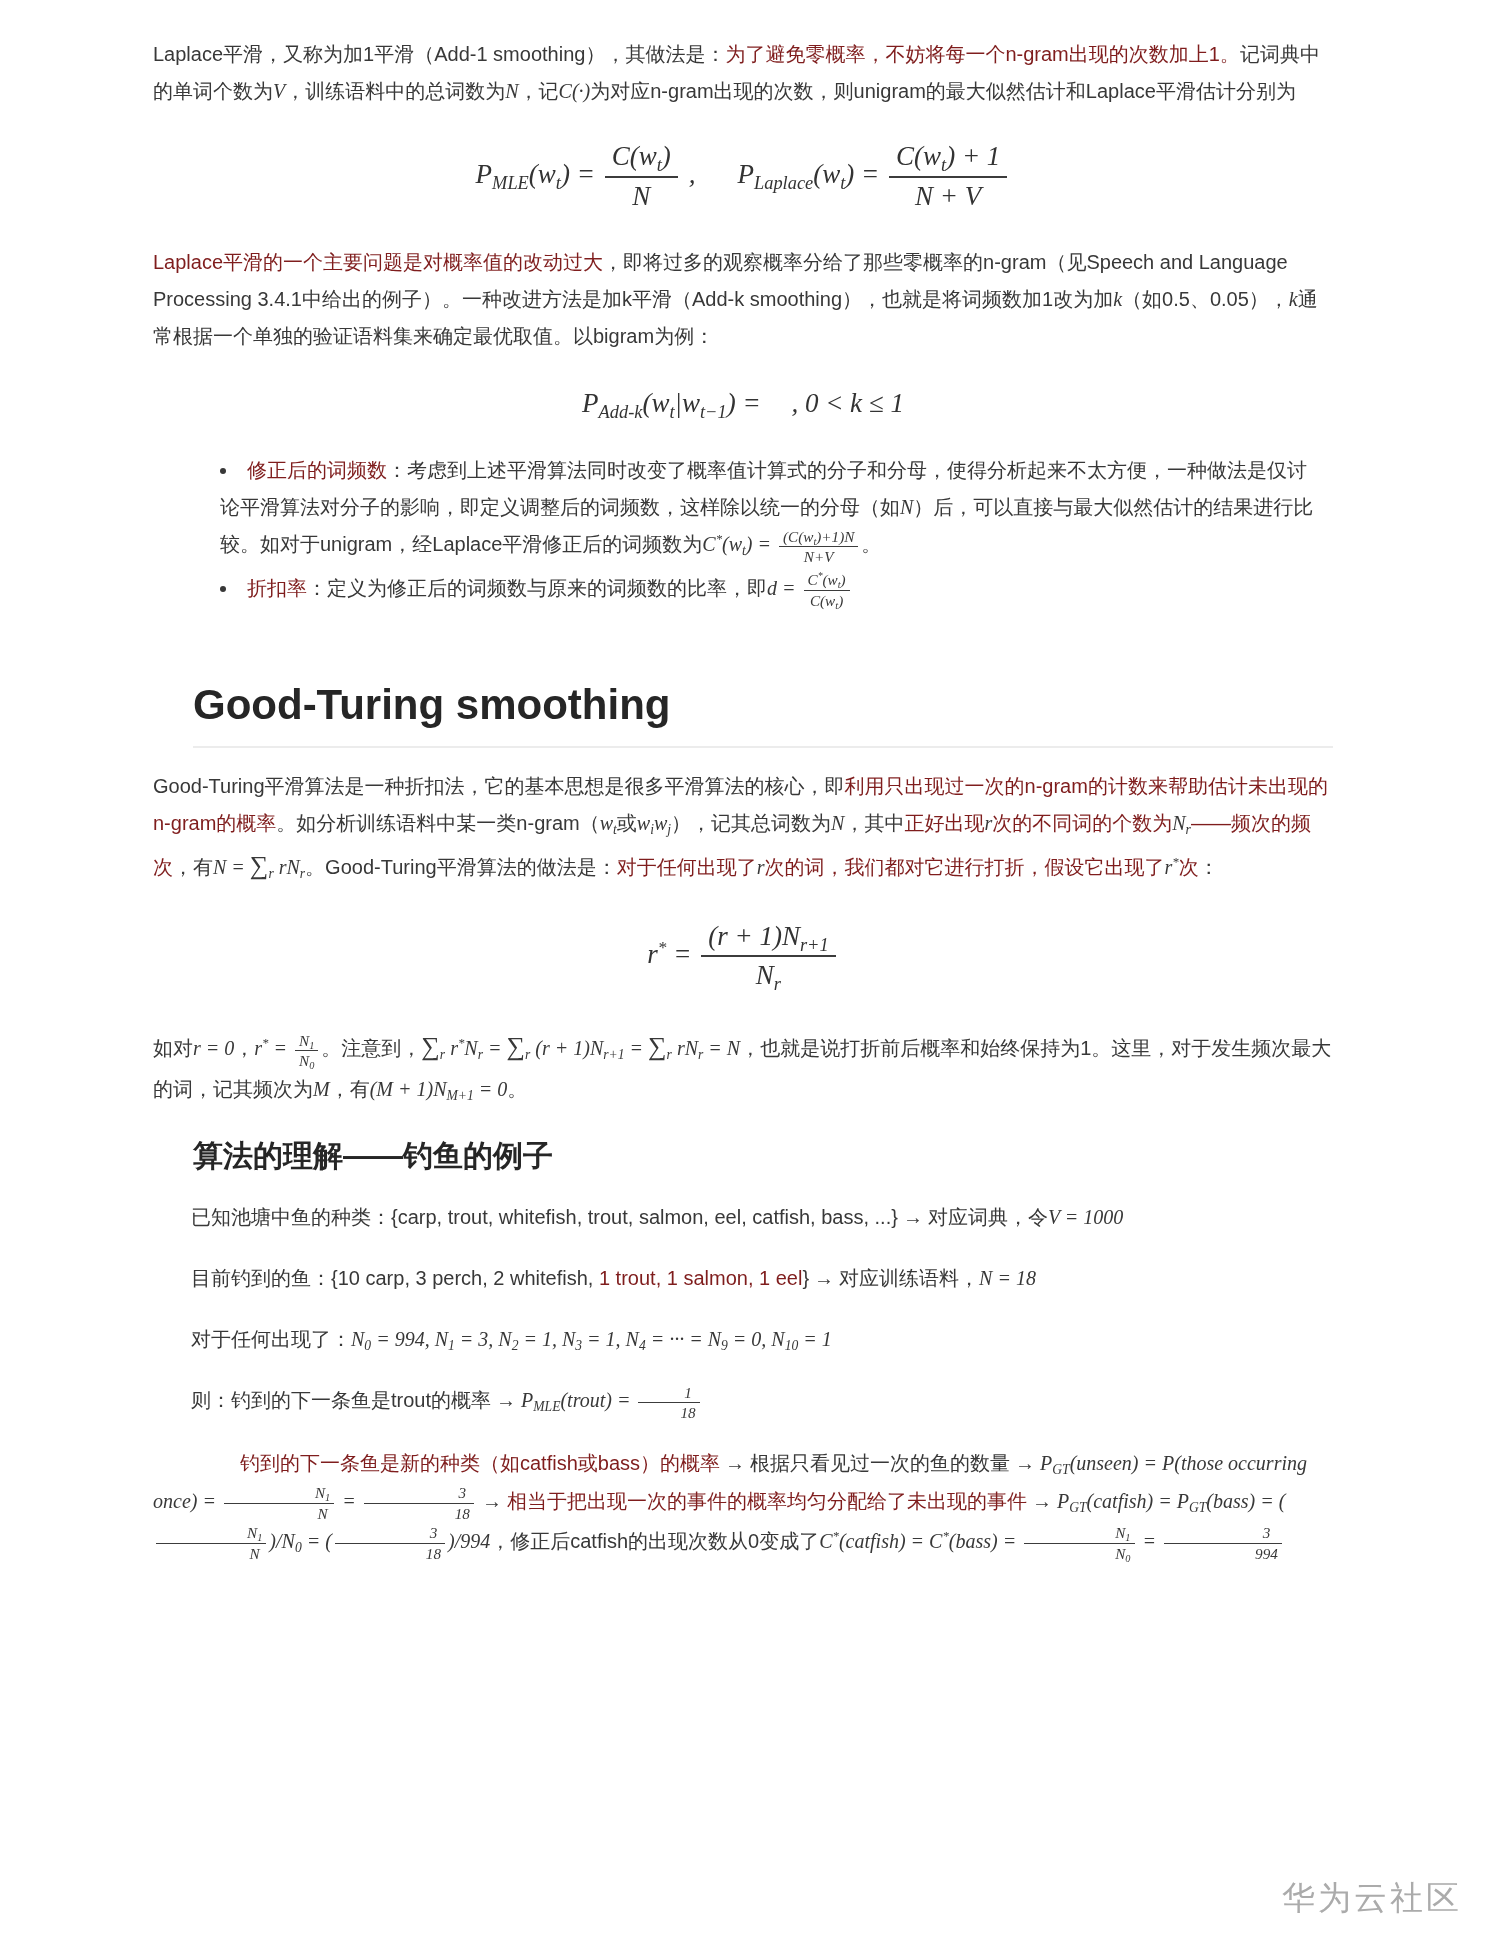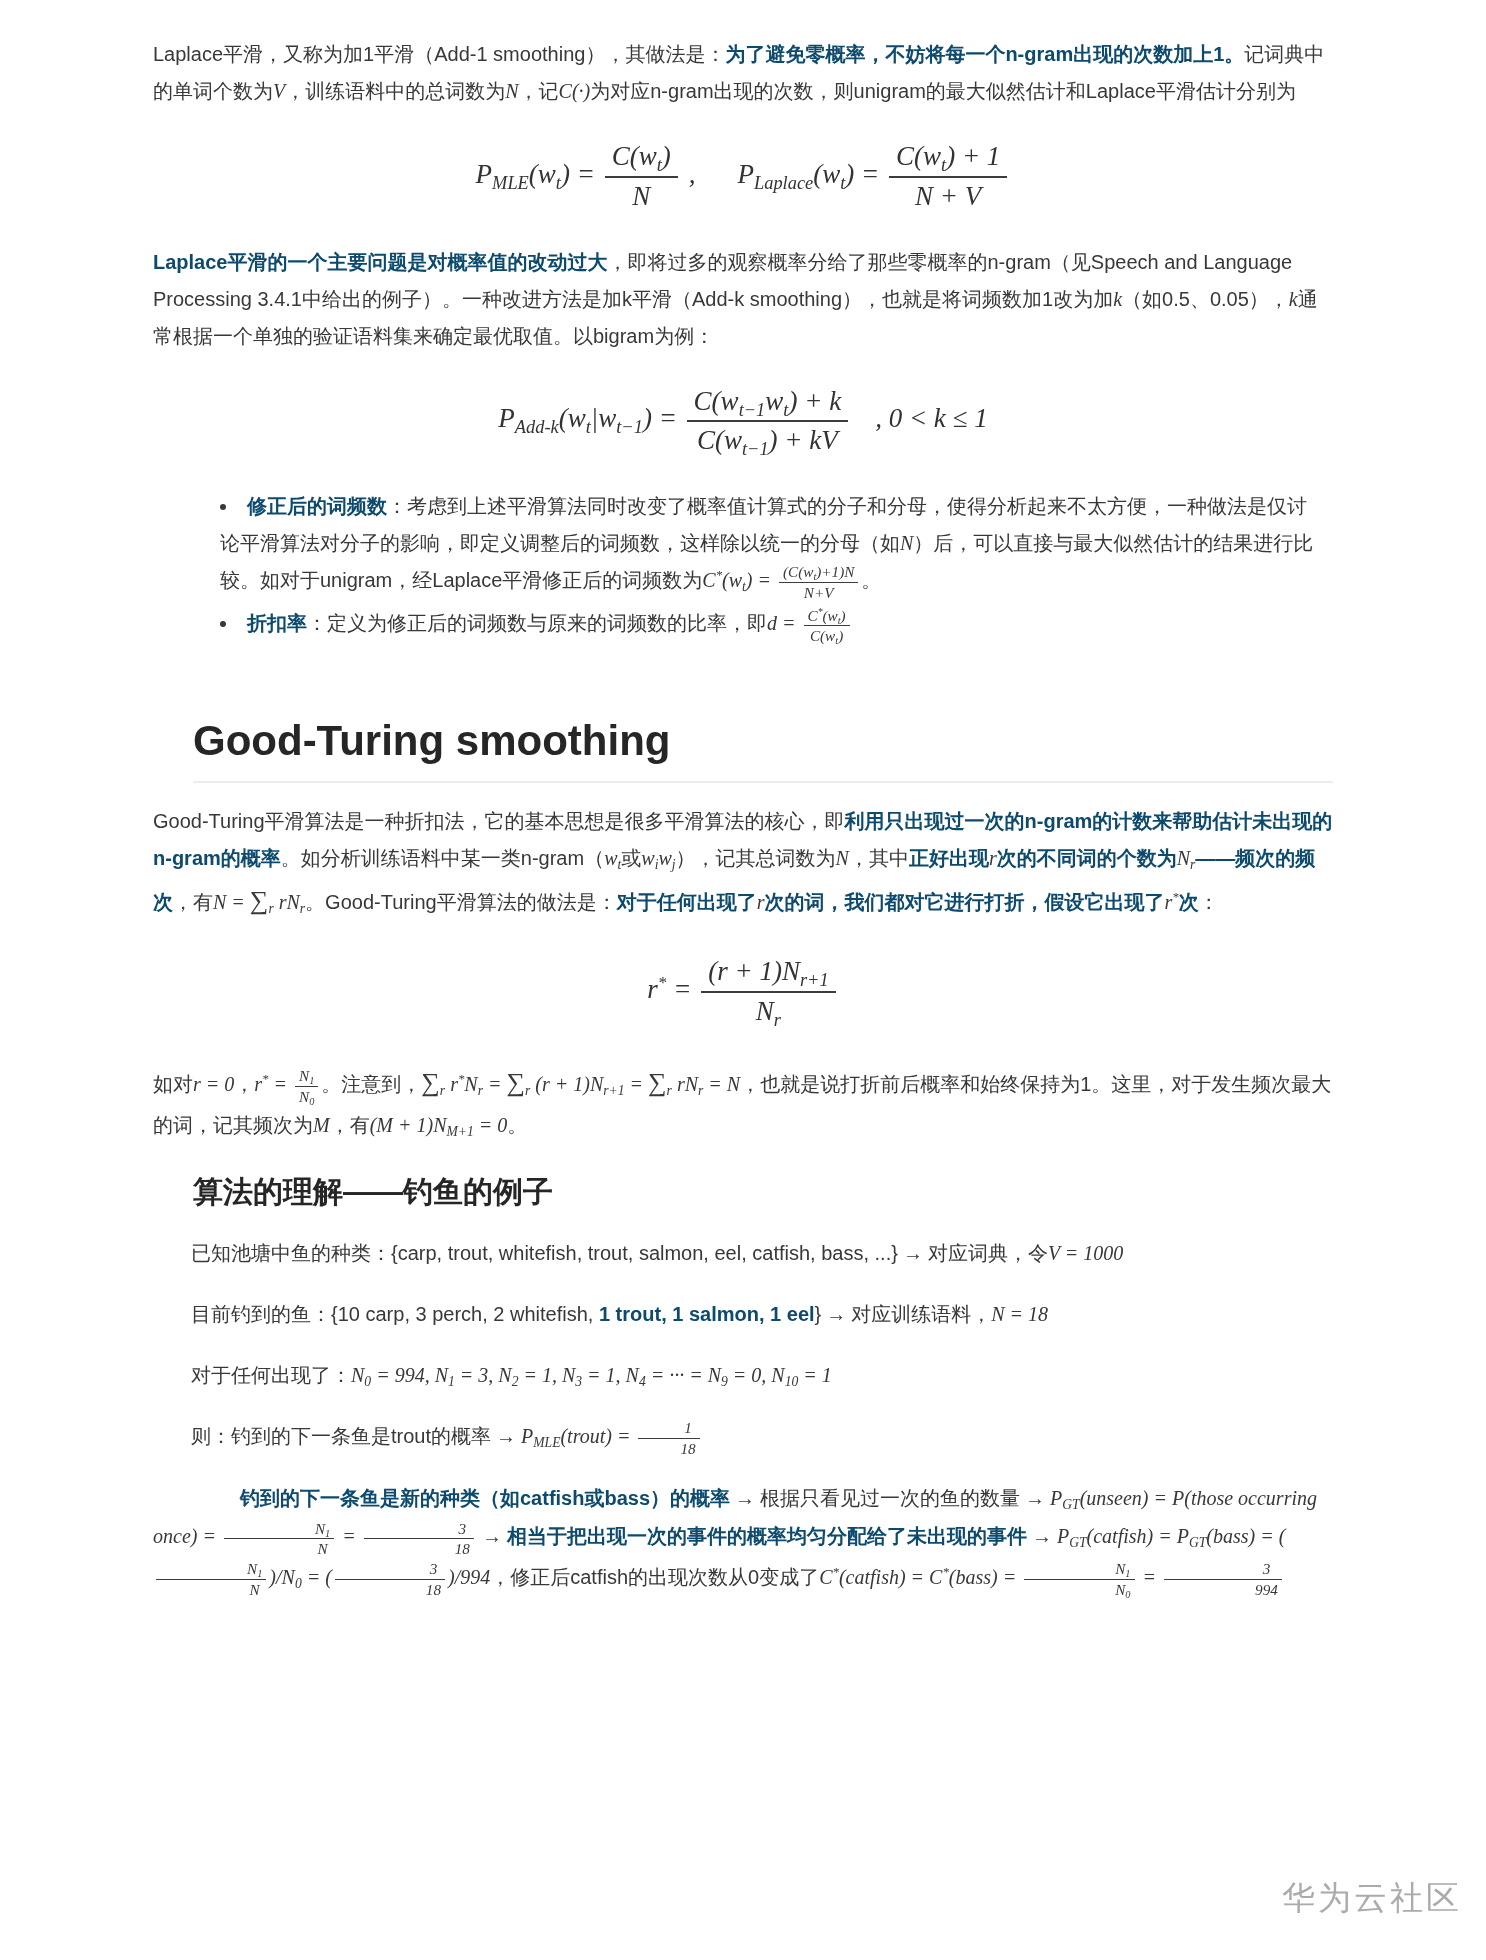--- a/index.html
+++ b/index.html
@@ -4,21 +4,21 @@
 <style>
   html,body{margin:0;padding:0;background:#fff;}
   body{width:1486px;height:1960px;position:relative;overflow:hidden;
        font-family:"Liberation Sans","DejaVu Sans",sans-serif;color:#383838;}
   .content{width:1180px;margin-left:153px;padding-top:16px;font-size:20px;line-height:1.85;}
   h1{font-size:42px;line-height:1.25;font-weight:700;color:#262626;margin:0 0 16px 40px;
      padding-bottom:14px;border-bottom:2px solid #ececec;}
   h1.second{margin-top:70px;}
   h3{font-size:30px;line-height:1.3;font-weight:700;color:#262626;margin:28px 0 24px 40px;}
   p{margin:20px 0;}
-  b{font-weight:700;color:#0c4a6e;}
+  b{font-weight:400;color:#7f1d1d;}
   ul{margin:20px 8px;padding-left:59px;list-style-position:inside;}
   li{margin:4px 0;}
   .math{font-family:"Liberation Serif","DejaVu Serif",serif;font-style:italic;font-weight:400;}
   sub,sup{line-height:0;}
   sub{font-size:68%;vertical-align:-0.3em;}
   sup{font-size:64%;vertical-align:0.6em;}
   .formula{text-align:center;font-size:27px;line-height:1.4;margin:30px 0;color:#333;}
   .frac{display:inline-block;text-align:center;vertical-align:middle;line-height:1.25;margin:0 3px;}
   .frac .num{display:block;border-bottom:2px solid #3c3c3c;padding:0 7px 2px;}
   .frac .den{display:block;padding:2px 7px 0;}
@@ -39,21 +39,21 @@
 
 <div class="content">
 
 
   <p><span>Laplace平滑，又称为加1平滑（Add-1 smoothing），其做法是：</span><b>为了避免零概率，不妨将每一个n-gram出现的次数加上1。</b><span>记词典中的单词个数为</span><span class="math">V</span><span>，训练语料中的总词数为</span><span class="math">N</span><span>，记</span><span class="math">C(·)</span><span>为对应n-gram出现的次数，则unigram的最大似然估计和Laplace平滑估计分别为</span></p>
 
   <div class="formula"><span class="math"><span>P</span><sub>MLE</sub><span>(w</span><sub>t</sub><span>) = </span><span class="frac"><span class="num"><span>C(w</span><sub>t</sub><span>)</span></span><span class="den"><span>N</span></span></span><span class="fcomma">,</span><span>P</span><sub>Laplace</sub><span>(w</span><sub>t</sub><span>) = </span><span class="frac"><span class="num"><span>C(w</span><sub>t</sub><span>) + 1</span></span><span class="den"><span>N + V</span></span></span></span></div>
 
   <p><b>Laplace平滑的一个主要问题是对概率值的改动过大</b><span>，即将过多的观察概率分给了那些零概率的n-gram（见Speech and Language Processing 3.4.1中给出的例子）。一种改进方法是加k平滑（Add-k smoothing），也就是将词频数加1改为加</span><span class="math">k</span><span>（如0.5、0.05），</span><span class="math">k</span><span>通常根据一个单独的验证语料集来确定最优取值。以bigram为例：</span></p>
 
-  <div class="formula"><span class="math"><span>P</span><sub>Add-k</sub><span>(w</span><sub>t</sub><span>|w</span><sub>t−1</sub><span>) = </span><span class="frac"><span class="num"><span>C(w</span><sub>t−1</sub><span>w</span><sub>t</sub><span>) + k</span></span><span class="den"><span>C(w</span><sub>t−1</sub><span>) + kV</span></span></span><span class="ftail">, 0 &lt; k ≤ 1</span></span></div>
+  <div class="formula"><span class="math"><span>P</span><sub>Add-k</sub><span>(w</span><sub>t</sub><span>|w</span><sub>t−1</sub><span>) = </span><span class="ftail">, 0 &lt; k ≤ 1</span></span></div>
 
 
   <ul>
     <li><b>修正后的词频数</b><span>：考虑到上述平滑算法同时改变了概率值计算式的分子和分母，使得分析起来不太方便，一种做法是仅讨论平滑算法对分子的影响，即定义调整后的词频数，这样除以统一的分母（如</span><span class="math">N</span><span>）后，可以直接与最大似然估计的结果进行比较。如对于unigram，经Laplace平滑修正后的词频数为</span><span class="math"><span>C</span><sup>*</sup><span>(w</span><sub>t</sub><span>) = </span><span class="frac fi"><span class="num"><span>(C(w</span><sub>t</sub><span>)+1)N</span></span><span class="den"><span>N+V</span></span></span></span><span>。</span></li>
     <li><b>折扣率</b><span>：定义为修正后的词频数与原来的词频数的比率，即</span><span class="math"><span>d = </span><span class="frac fi"><span class="num"><span>C</span><sup>*</sup><span>(w</span><sub>t</sub><span>)</span></span><span class="den"><span>C(w</span><sub>t</sub><span>)</span></span></span></span></li>
   </ul>
 
   <h1 class="second">Good-Turing smoothing</h1>
 
   <p><span>Good-Turing平滑算法是一种折扣法，它的基本思想是很多平滑算法的核心，即</span><b>利用只出现过一次的n-gram的计数来帮助估计未出现的n-gram的概率</b><span>。如分析训练语料中某一类n-gram（</span><span class="math"><span>w</span><sub>t</sub></span><span>或</span><span class="math"><span>w</span><sub>i</sub><span>w</span><sub>j</sub></span><span>），记其总词数为</span><span class="math">N</span><span>，其中</span><b>正好出现</b><span class="math">r</span><b>次的不同词的个数为</b><span class="math"><span>N</span><sub>r</sub></span><b>——频次的频次</b><span>，有</span><span class="math"><span>N = </span><span class="bigop">∑</span><sub>r</sub><span> rN</span><sub>r</sub></span><span>。Good-Turing平滑算法的做法是：</span><b>对于任何出现了</b><span class="math">r</span><b>次的词，我们都对它进行打折，假设它出现了</b><span class="math"><span>r</span><sup>*</sup></span><b>次</b><span>：</span></p>

